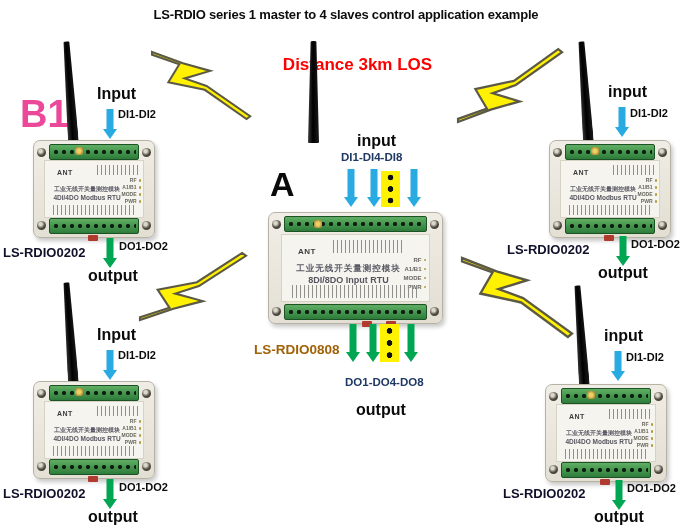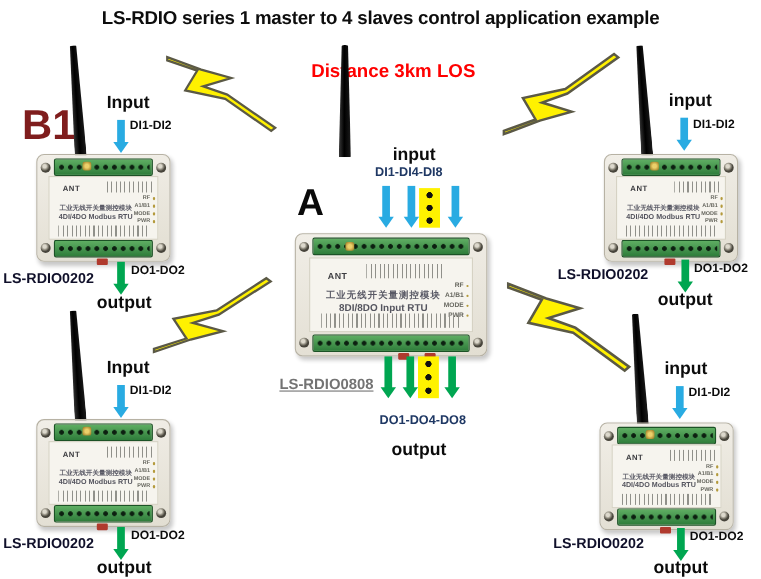--- a/index.html
+++ b/index.html
@@ -1,25 +1,25 @@
 <!DOCTYPE html>
 <html><head>
 <meta charset="utf-8">
 <style>
   html,body{margin:0;padding:0;background:#fff;}
   #canvas{position:relative;width:692px;height:526px;background:#ffffff;
           font-family:"Liberation Sans",sans-serif;overflow:hidden;}
 
   
   .title{position:absolute;left:0;right:0;top:7px;text-align:center;
-         font-size:17px;font-weight:bold;color:#0d0d0d;letter-spacing:-0.2px;}
+         font-size:13px;font-weight:bold;color:#0d0d0d;letter-spacing:-0.2px;}
 
   
   .unit{position:absolute;width:200px;height:250px;}
-  .biglbl{position:absolute;font-size:38px;font-weight:bold;color:#7f1d1d;line-height:1;}
+  .biglbl{position:absolute;font-size:38px;font-weight:bold;color:#ec4899;line-height:1;}
   .u-left  .biglbl{left:20px;top:40px;}
   .u-right .biglbl{left:44px;top:42px;}
 
   .inlbl,.outlbl{position:absolute;font-size:16px;font-weight:bold;color:#0b0b0b;}
   .u-left  .inlbl{left:97px;top:30px;}
   .u-right .inlbl{left:114px;top:28px;}
   .chlbl{position:absolute;font-size:11px;font-weight:bold;color:#0b0b0b;white-space:nowrap;}
   .u-left  .inch{left:118px;top:53px;}
   .u-right .inch{left:136px;top:52px;}
   .u-left  .outch{left:119px;top:185px;}
@@ -114,21 +114,21 @@
   .m-dist{position:absolute;left:0;right:0;top:0;text-align:center;
           font-size:17px;font-weight:bold;color:#FF0000;}
   .m-ant{left:68px;top:36px;width:15px;height:122px;}
   .m-big{position:absolute;left:30px;top:112px;font-size:34px;font-weight:bold;color:#0a0a0a;line-height:1;}
   .m-inlbl{position:absolute;left:117px;top:77px;font-size:16px;font-weight:bold;color:#0b0b0b;}
   .m-inch{left:101px;top:96px;font-size:11.5px;color:#1f3864;}
   .m-a1{left:103px;top:114px;height:38px;} .m-a2{left:126px;top:114px;height:38px;}
   .m-a3{left:166px;top:114px;height:38px;}
   .m-indots{left:141px;top:116px;width:19px;height:36px;}
   .m-dev{left:28px;top:157px;width:175px;height:112px;}
-  .m-mod{position:absolute;left:14px;top:287px;font-size:13.5px;font-weight:bold;color:#737373;text-decoration:underline;}
+  .m-mod{position:absolute;left:14px;top:287px;font-size:13.5px;font-weight:bold;color:#a16207;}
   .m-g1{left:105px;top:269px;height:38px;} .m-g2{left:125px;top:269px;height:38px;}
   .m-g3{left:163px;top:269px;height:38px;}
   .m-outdots{left:140px;top:269px;width:19px;height:38px;}
   .m-outch{left:105px;top:321px;font-size:11.5px;color:#1f3864;}
   .m-outlbl{position:absolute;left:116px;top:346px;font-size:16px;font-weight:bold;color:#0b0b0b;}
 
   
   .bolt{position:absolute;overflow:visible;}
   .bolt.up{transform:scaleY(-1);}
   #bolt-b1{left:152px;top:52px;width:100px;height:68px;}

